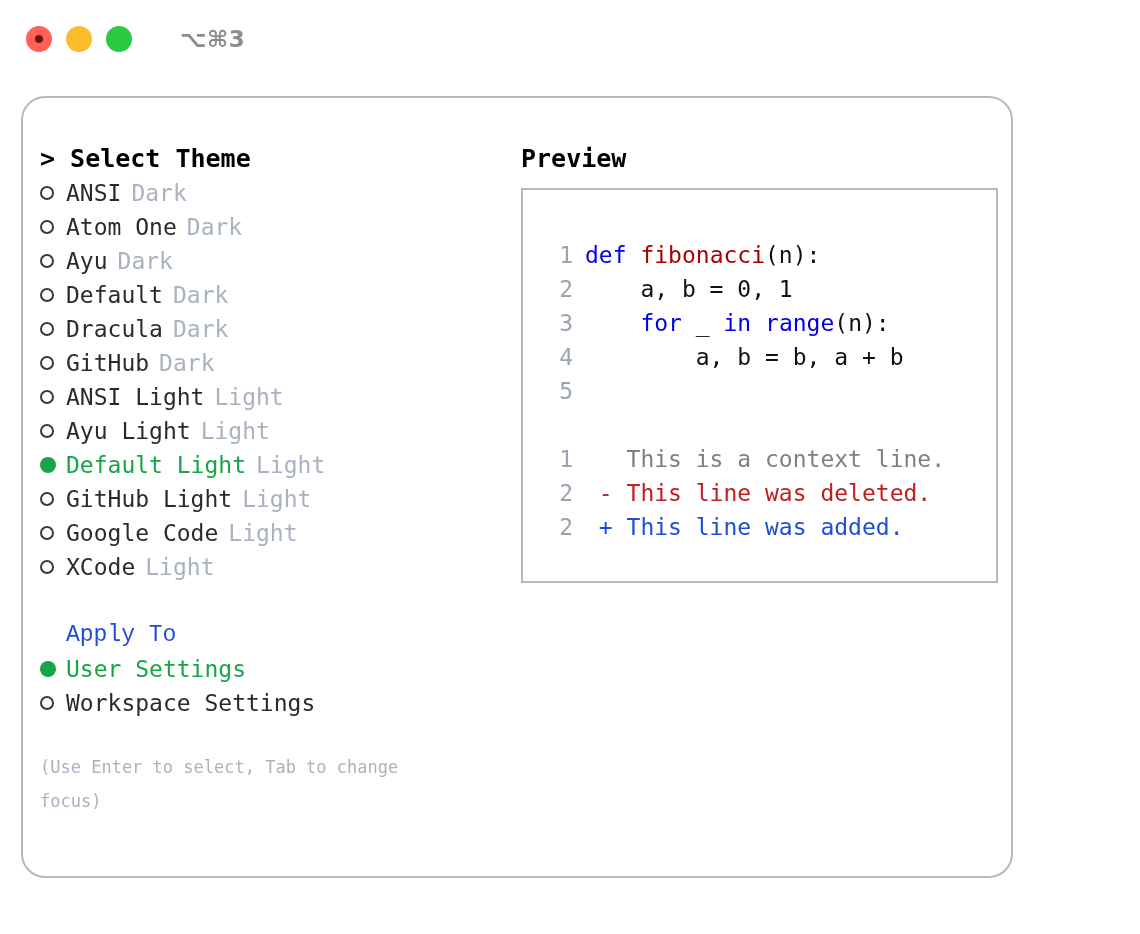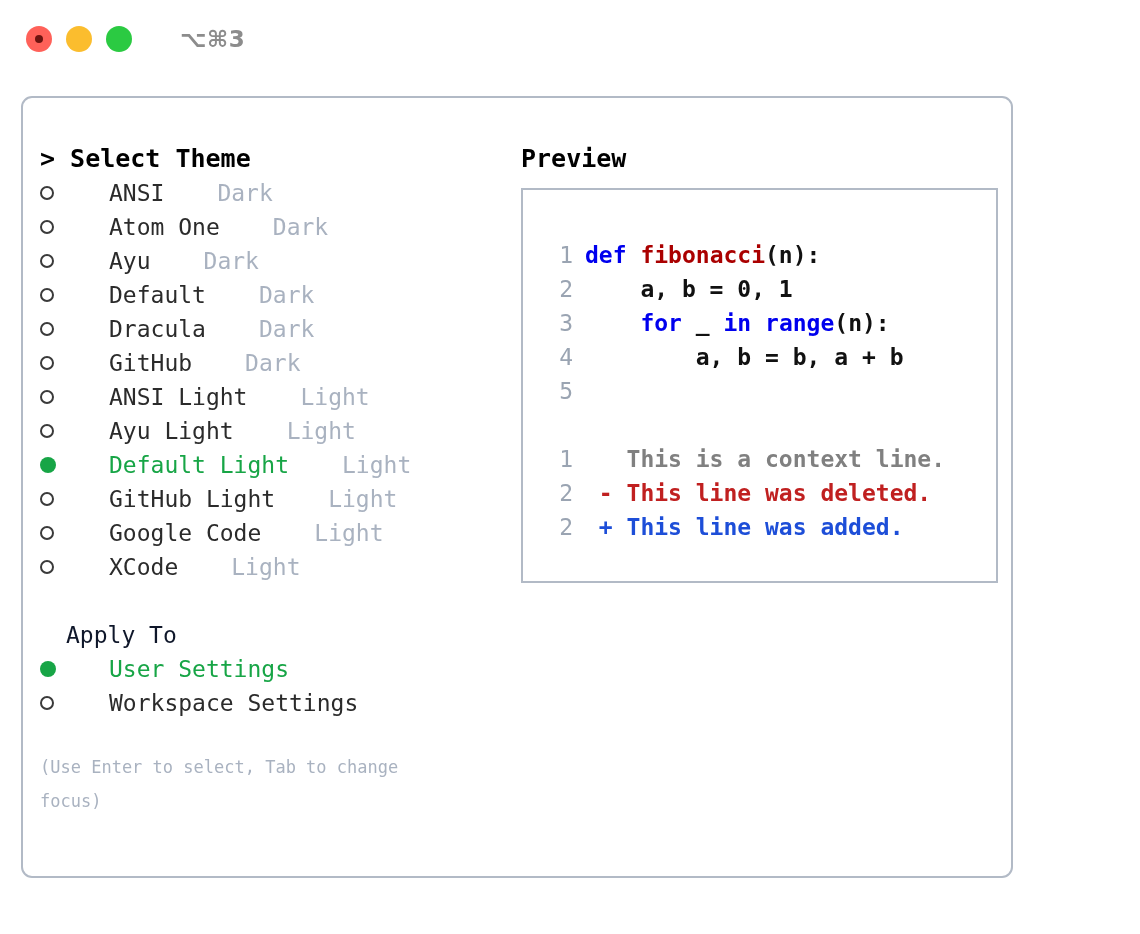--- a/index.html
+++ b/index.html
@@ -67,21 +67,21 @@
 
   
   #panel {
     position: absolute;
     left: 21px;
     top: 96px;
     width: 992px;
     height: 782px;
     box-sizing: border-box;
     border: 2px solid #b2bac6;
-    border-radius: 11px;
+    border-radius: 24px;
     background: #ffffff;
   }
 
   
   #columns {
     position: absolute;
     left: 0; top: 0;
     width: 100%;
     height: 100%;
     box-sizing: border-box;
@@ -98,21 +98,20 @@
     color: #000000;
     line-height: 34px;
     white-space: pre;
   }
   .row {
     display: flex;
     align-items: flex-start;
     line-height: 34px;
     font-size: 23px;
     white-space: pre;
-    gap: 43px;
   }
   .marker {
     width: 26px;
     flex: none;
     font-size: 23px;
     line-height: 34px;
     display: flex;
     align-items: center;
     justify-content: flex-start;
     height: 34px;
@@ -132,24 +131,25 @@
     border-radius: 50%;
     background: #17a546;
     box-sizing: border-box;
   }
   .label       { color: #2b2b2b; }
   .label.sel   { color: #17a546; }
   .tag         { color: #a9b2c0; padding-left: 10px; }
 
   .section-title {
     font-size: 23px;
-    color: #0f172a;
+    color: #1d4ed8;
     line-height: 34px;
     padding-left: 26px;
     white-space: pre;
+    font-family: Liberation Mono, monospace;
   }
   .spacer-row { height: 34px; }
 
   #help {
     margin-top: 30px;
     font-size: 17px;
     color: #a9b2c0;
     line-height: 34px;
     width: 410px;
     white-space: pre-wrap;
@@ -179,21 +179,21 @@
     line-height: 34px;
     white-space: pre;
   }
   .lineno {
     width: 34px;
     flex: none;
     text-align: right;
     color: #9aa4b2;
     padding-right: 12px;
   }
-  .code-text { white-space: pre; font-weight: bold; }
+  .code-text { white-space: pre; }
   .kw   { color: #0000ee; }
   .fn   { color: #aa0000; }
   .pl   { color: #111111; }
   .ctx  { color: #808080; }
   .del  { color: #c02020; }
   .add  { color: #1d4ed8; }
   .blank-line { height: 34px; }
 </style>
 </head>
 <body>

